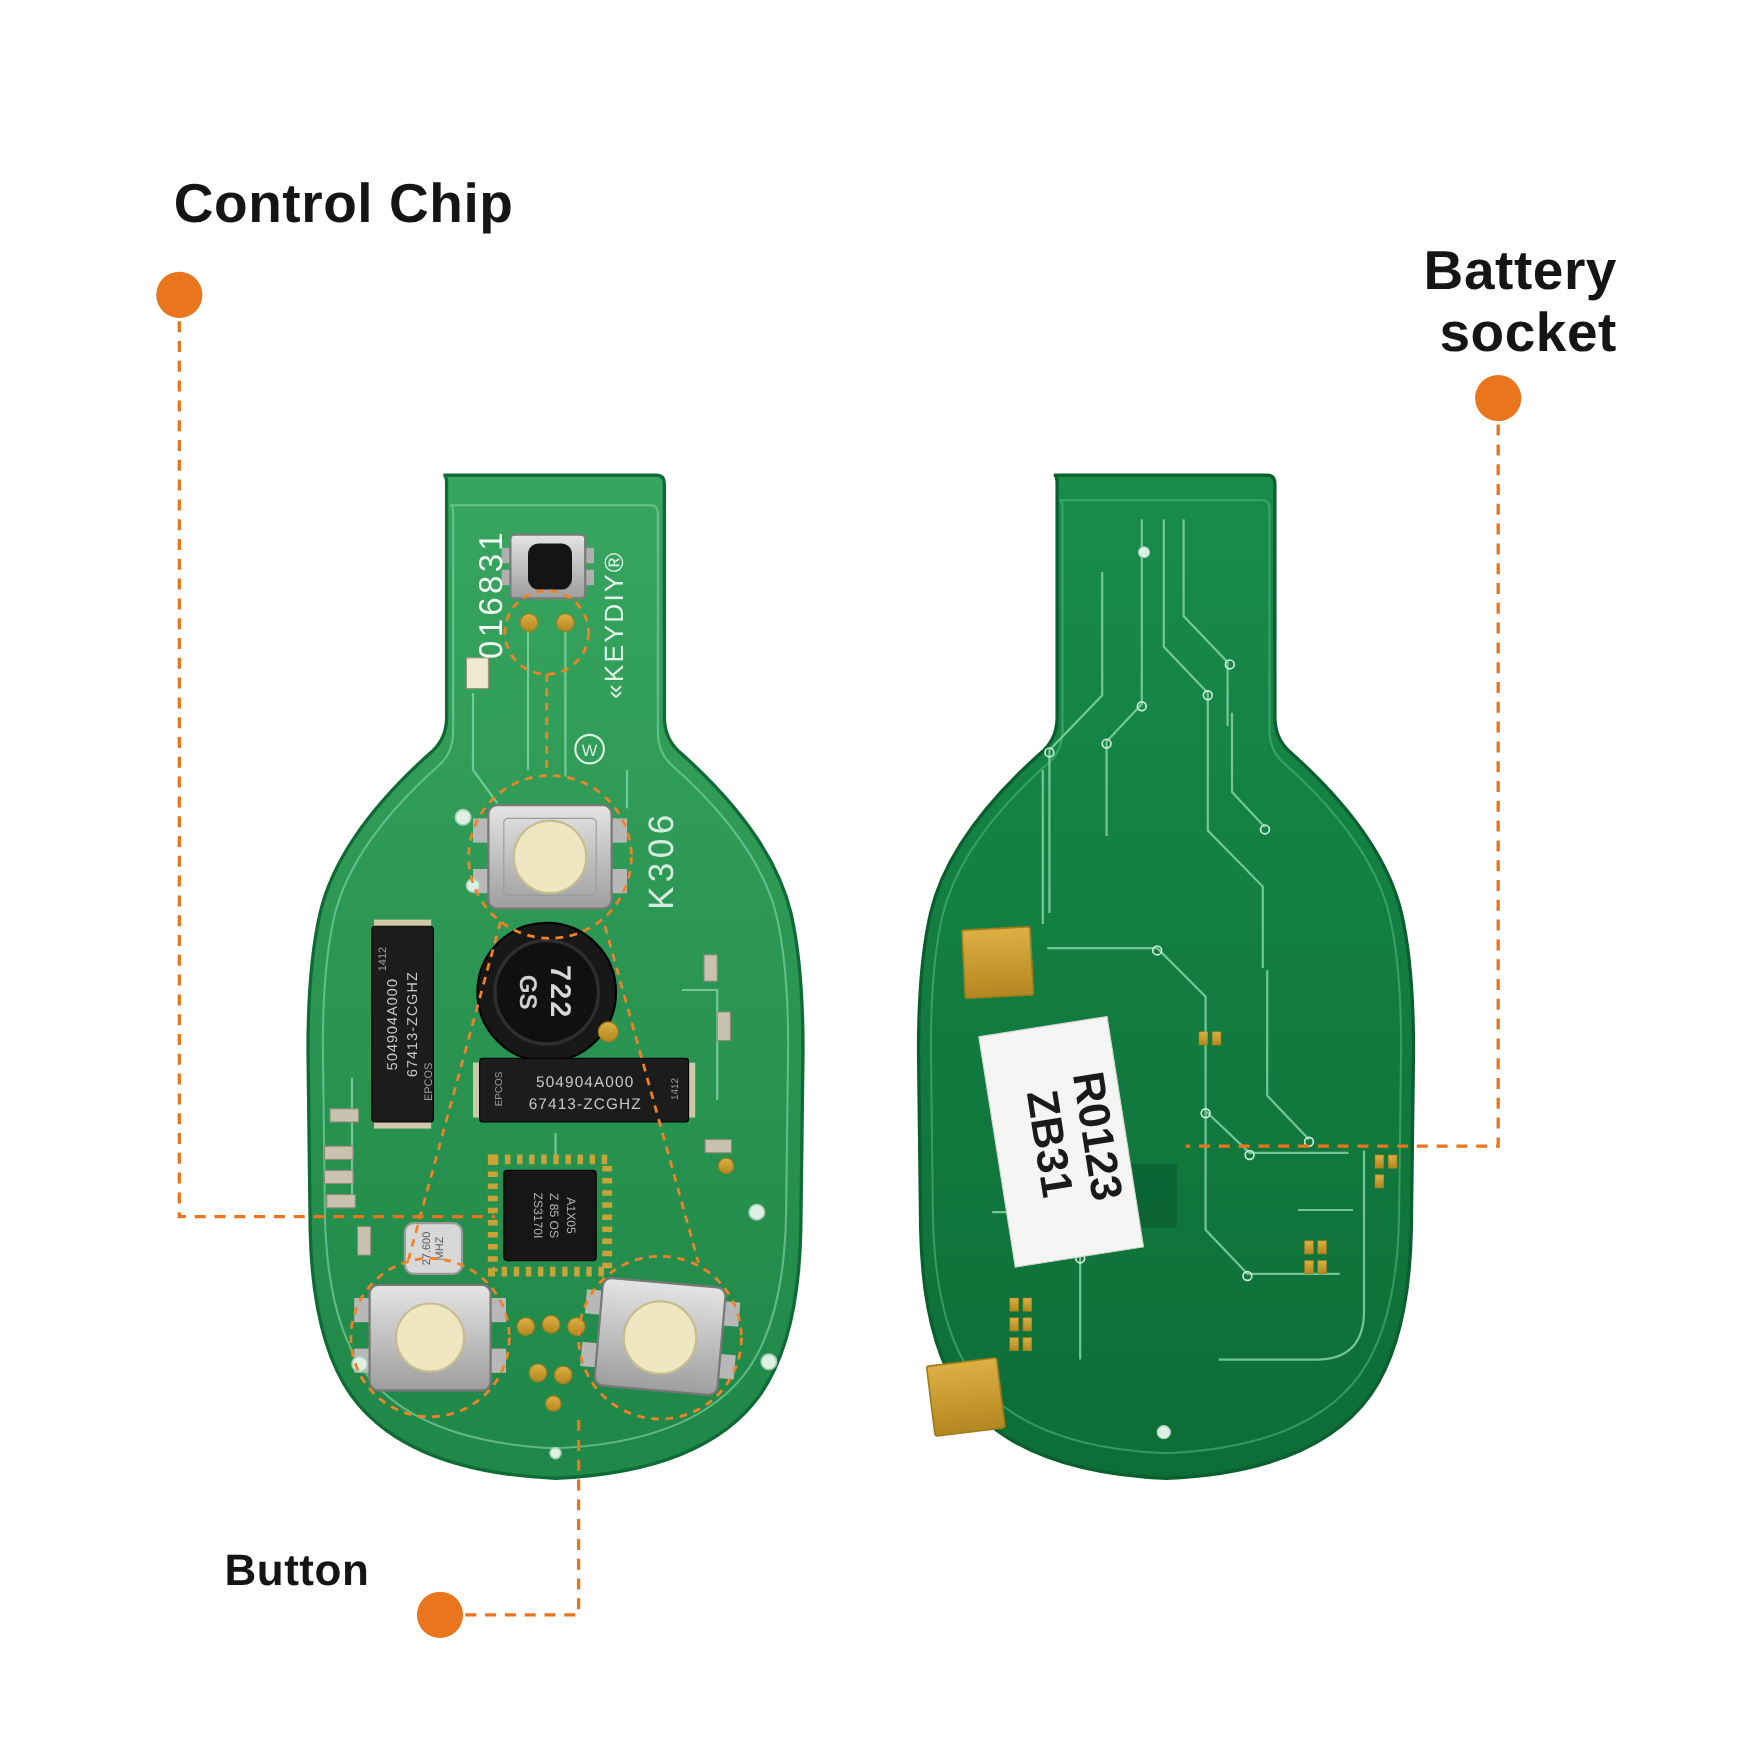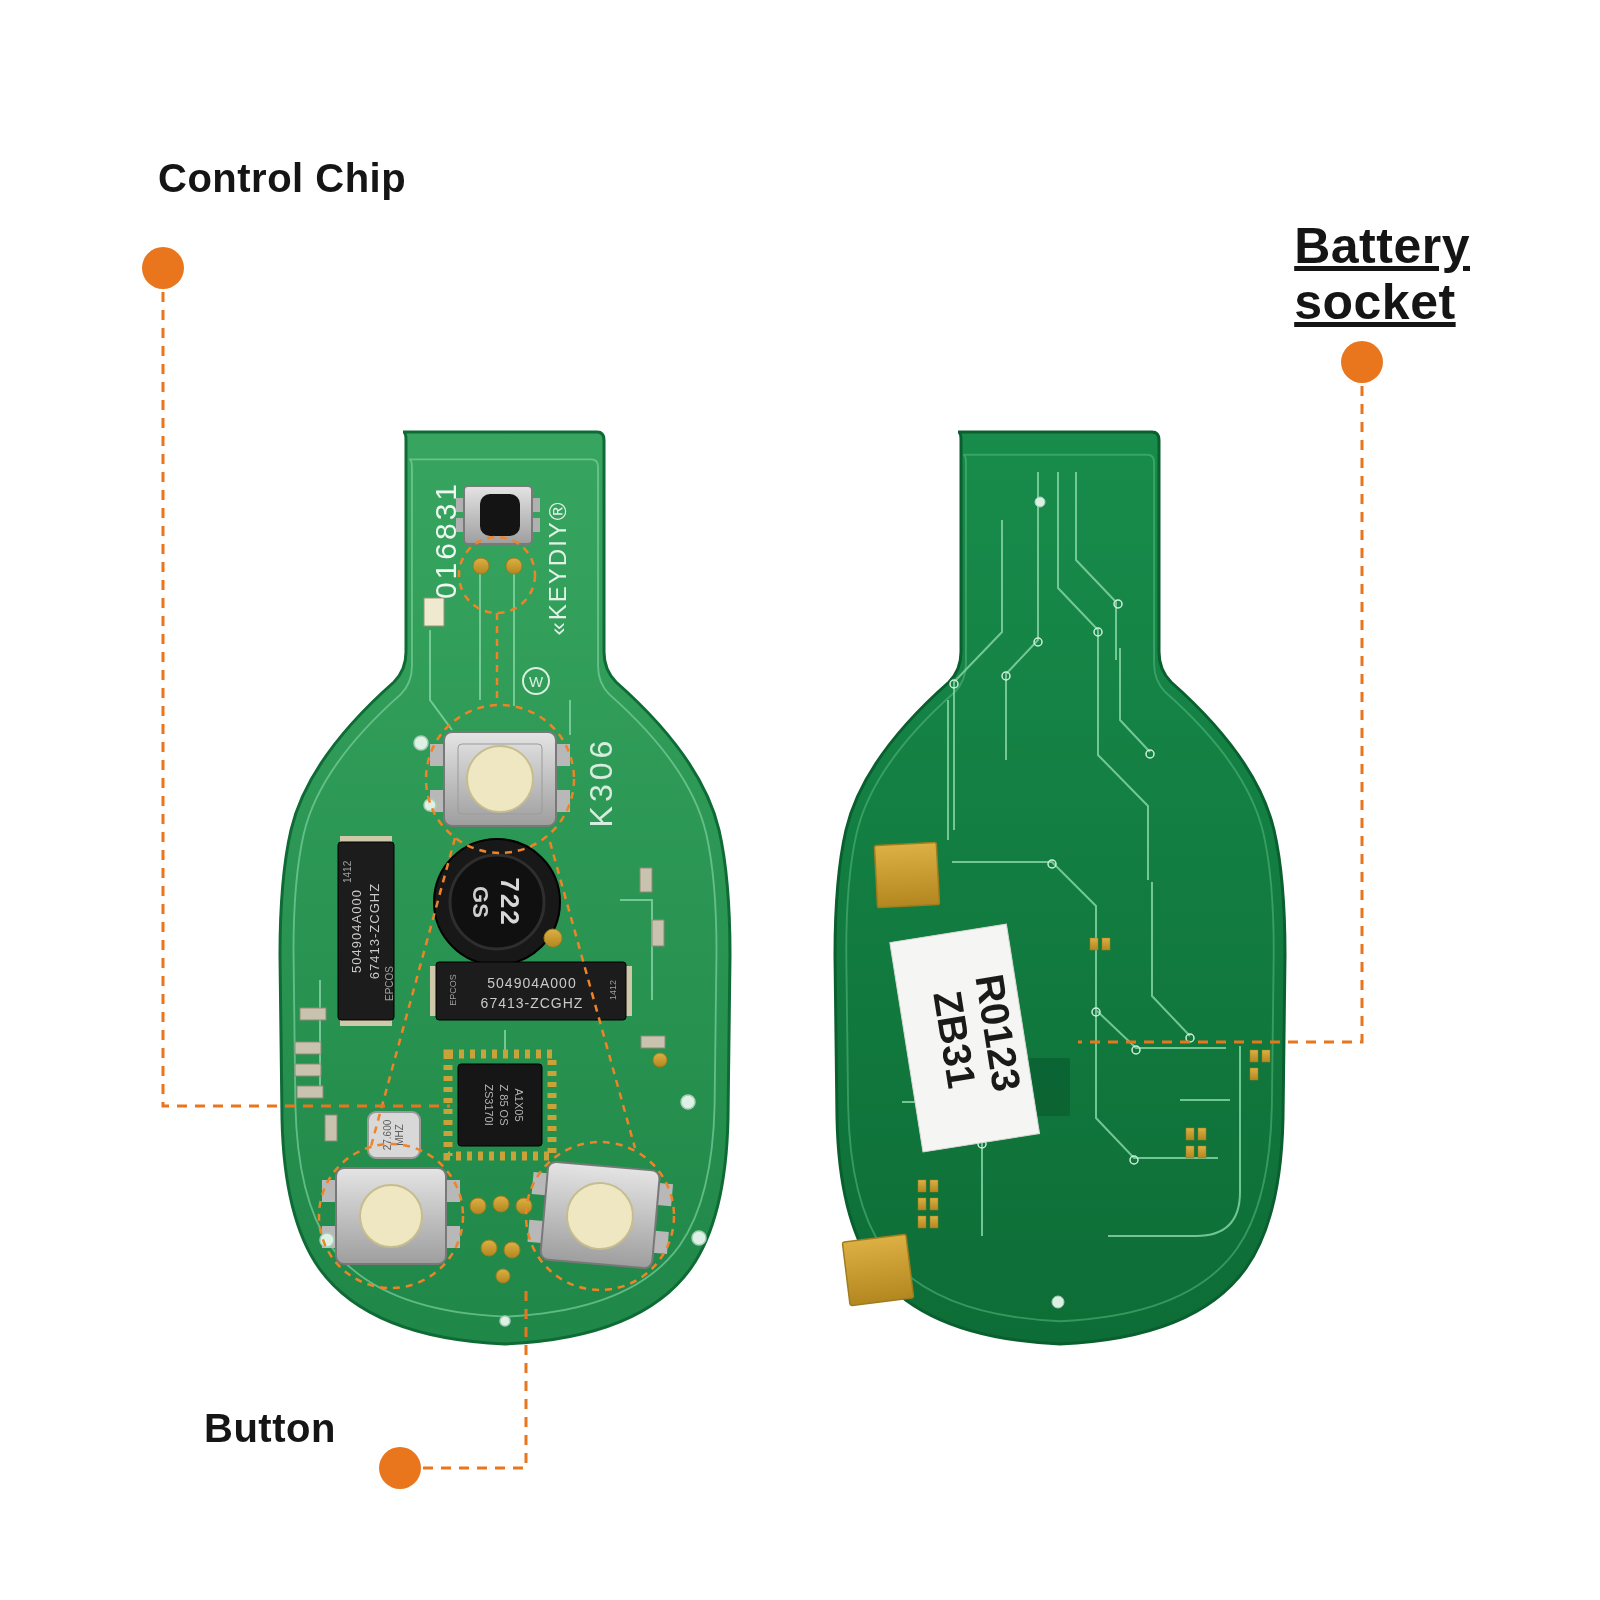--- a/index.html
+++ b/index.html
@@ -1,22 +1,22 @@
 <!DOCTYPE html>
 <html><head>
 <meta charset="utf-8">
 <style>
   html,body{margin:0;padding:0;background:#ffffff;}
   .stage{position:relative;width:1600px;height:1600px;background:#ffffff;overflow:hidden;
          font-family:"Liberation Sans",sans-serif;}
   .stage svg{position:absolute;left:0;top:0;}
   svg text{font-family:"Liberation Sans",sans-serif;}
   .label{position:absolute;color:#151515;font-weight:600;letter-spacing:0.5px;}
-  .label-control{left:158px;top:156px;font-size:40px;}
-  .label-battery{top:218px;right:130px;text-align:left;font-size:50px;line-height:1.12;text-decoration:underline;}
+  .label-control{left:158px;top:156px;font-size:50px;}
+  .label-battery{top:218px;right:130px;text-align:right;font-size:50px;line-height:1.12;}
   .label-button{left:204px;top:1406px;font-size:40px;}
 </style>
 </head>
 <body>
 
 <div class="stage">
 
 <svg width="1600" height="1600" viewBox="0 0 1600 1600">
   <defs>
     <path id="fobShape" d="M 403 432 L 597 432 Q 604 432 604 440 L 604 652 Q 604 670 616 682 Q 702 758 719 830 Q 730 878 730 955 L 728 1118 Q 726 1218 691 1268 Q 641 1338 505 1344 Q 369 1338 319 1268 Q 284 1218 282 1118 L 280 955 Q 280 878 291 830 Q 308 758 394 682 Q 406 670 406 652 L 406 440 Q 406 432 403 432 Z"></path>

